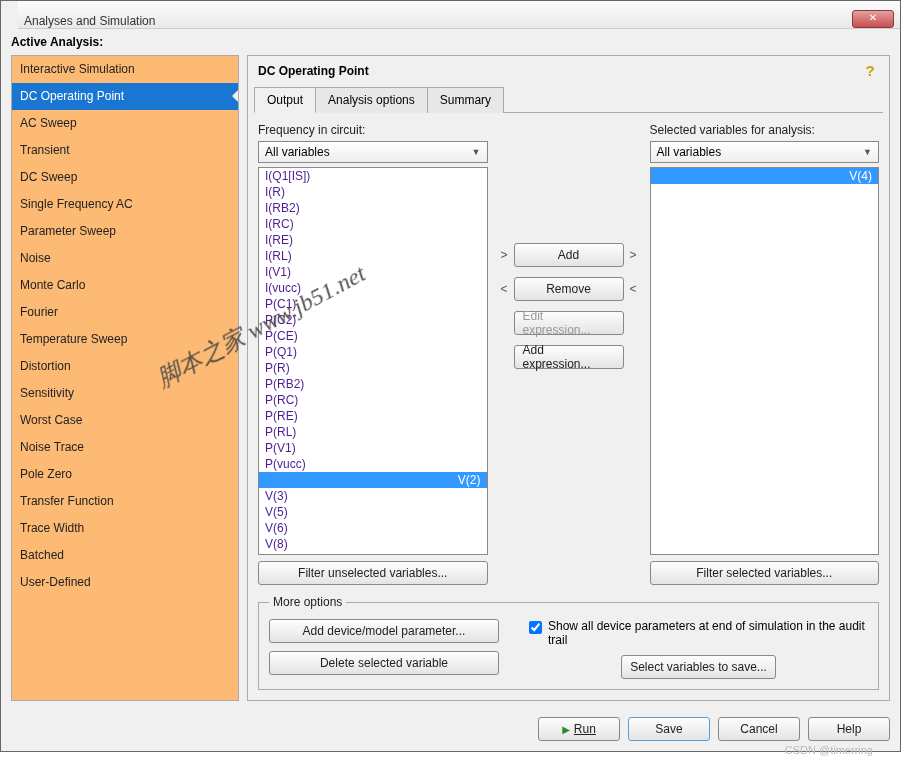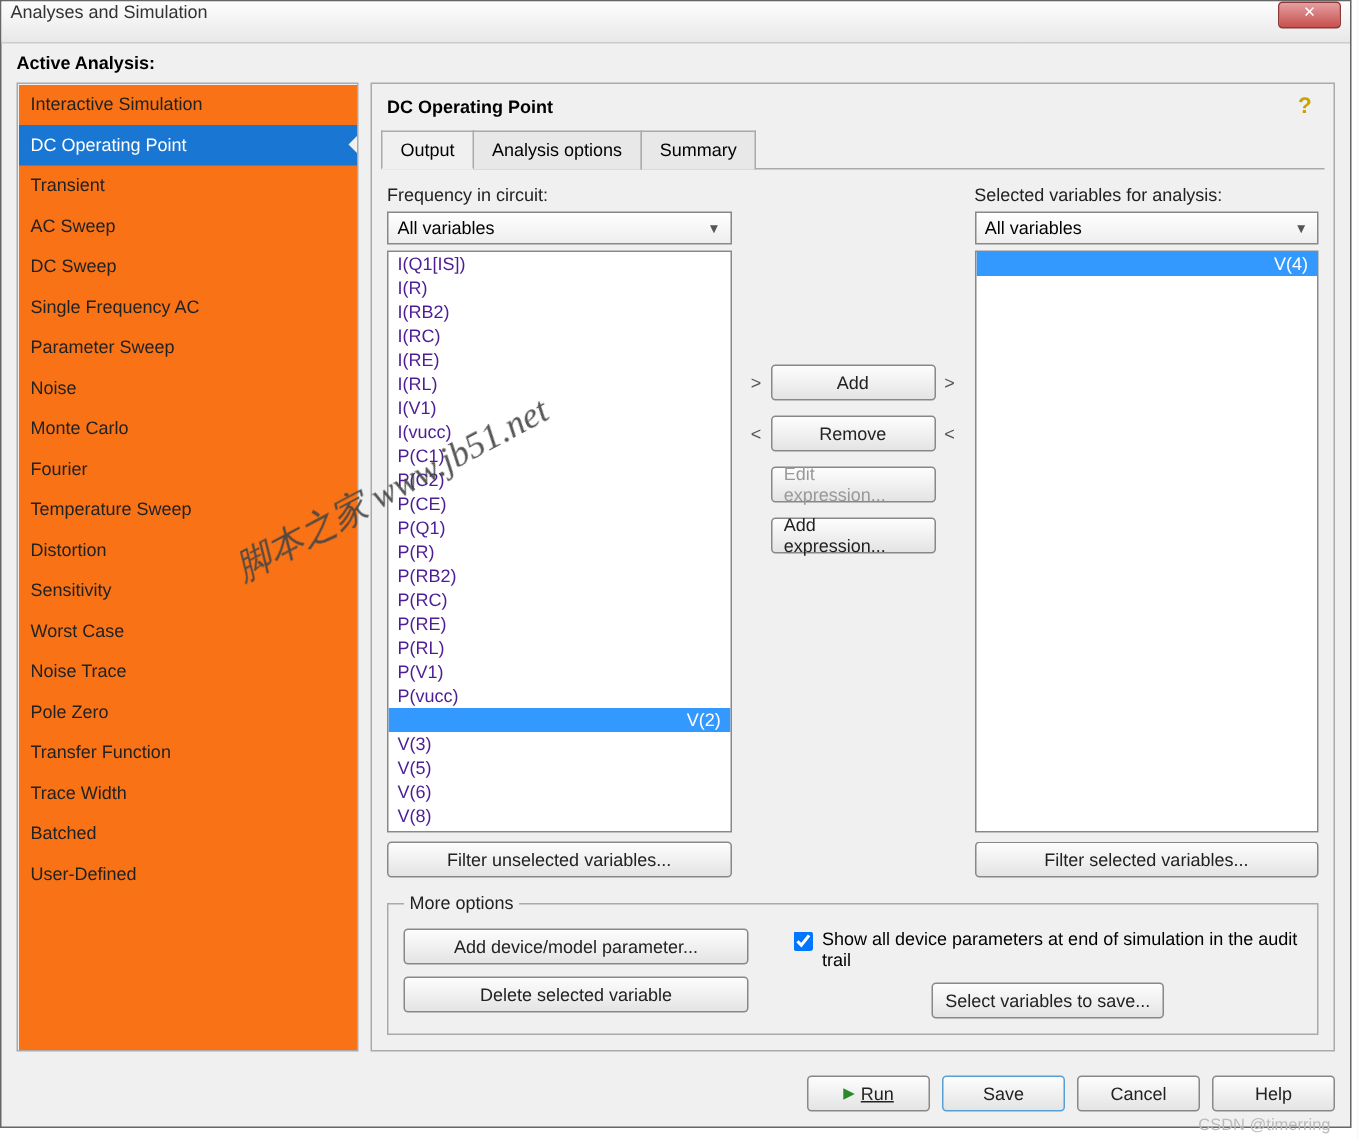--- a/index.html
+++ b/index.html
@@ -1,23 +1,23 @@
 <!DOCTYPE html>
 <html><head>
 <meta charset="utf-8">
 <style>
 * { box-sizing: border-box; margin: 0; padding: 0; font-family: "Segoe UI", Tahoma, sans-serif; font-size: 12px; }
 body { background: #fff; width: 905px; height: 760px; overflow: hidden; }
 .window { width: 901px; height: 752px; border: 1px solid #666; background: #f0f0f0; display: flex; flex-direction: column; }
-.titlebar { height: 28px; background: linear-gradient(#fdfdfd, #e8e8e8); border-bottom: 1px solid #ccc; display: flex; align-items: flex-start; padding: 0 6px; }
+.titlebar { height: 28px; background: linear-gradient(#fdfdfd, #e8e8e8); border-bottom: 1px solid #ccc; display: flex; align-items: flex-end; padding: 0 6px; margin-left: 17px; }
 .titlebar-text { flex: 1; color: #333; }
 .close-btn { width: 42px; height: 18px; background: linear-gradient(#e59f9f, #c75050); border: 1px solid #8b3a3a; border-radius: 3px; color: #fff; text-align: center; line-height: 14px; font-size: 10px; cursor: pointer; }
 .active-header { padding: 6px 10px; font-weight: bold; color: #000; }
 .content { flex: 1; display: flex; padding: 0 10px 6px 10px; gap: 8px; }
-.sidebar { width: 228px; background: #f97316; border: 1px solid #aaa; overflow-y: auto; }
+.sidebar { width: 228px; background: #fdba74; border: 1px solid #aaa; overflow-y: auto; }
 .sidebar-item { padding: 6px 8px; color: #222; cursor: pointer; border-bottom: 1px solid transparent; }
 .sidebar-item.selected { background: #1976d2; color: #fff; position: relative; }
 .sidebar-item.selected::after { content: ""; position: absolute; right: -1px; top: 50%; transform: translateY(-50%); border: 7px solid transparent; border-right-color: #f0f0f0; }
 .main { flex: 1; border: 1px solid #aaa; background: #f0f0f0; display: flex; flex-direction: column; padding: 6px; }
 .panel-title-row { display: flex; align-items: center; padding: 0 4px 6px 4px; }
 .panel-title { font-weight: bold; color: #000; flex: 1; }
 .help-icon { width: 18px; height: 18px; color: #c9a400; font-weight: bold; font-size: 15px; text-align: center; cursor: pointer; }
 .tabs { display: flex; border-bottom: 1px solid #aaa; }
 .tab { padding: 5px 12px; border: 1px solid #aaa; border-bottom: none; background: #f0f0f0; margin-right: -1px; cursor: pointer; position: relative; top: 1px; }
 .tab.active { background: #f0f0f0; border-bottom: 1px solid #f0f0f0; z-index: 1; }
@@ -42,37 +42,37 @@
 fieldset.more legend { padding: 0 4px; color: #222; }
 .more-row { display: flex; gap: 30px; align-items: flex-start; }
 .more-left { display: flex; flex-direction: column; gap: 8px; width: 230px; }
 .more-right { flex: 1; display: flex; flex-direction: column; gap: 8px; align-items: center; }
 .check-row { display: flex; align-items: flex-start; gap: 6px; }
 .check-row input { margin-top: 2px; }
 .footer { display: flex; gap: 8px; justify-content: flex-end; padding: 10px; }
 .footer .btn { width: 82px; }
 .play { color: #2a8a2a; margin-right: 4px; font-size: 10px; }
 .watermark { position: absolute; left: 145px; top: 310px; transform: rotate(-28deg); font-size: 24px; color: #444; font-style: italic; pointer-events: none; opacity: 0.9; font-family: serif; }
-.csdn { position: absolute; right: 18px; bottom: 4px; color: #bbb; font-size: 11px; }
+.csdn { position: absolute; right: 32px; bottom: 4px; color: #bbb; font-size: 11px; }
 </style>
 </head>
 <body>
 
 <div class="window">
   <div class="titlebar">
     <span class="titlebar-text">Analyses and Simulation</span>
     <div class="close-btn">✕</div>
   </div>
   <div class="active-header">Active Analysis:</div>
   <div class="content">
     <div class="sidebar" id="sidebar">
         <div class="sidebar-item">Interactive Simulation</div>
         <div class="sidebar-item selected">DC Operating Point</div>
+        <div class="sidebar-item">AC Sweep</div>
         <div class="sidebar-item">Transient</div>
-        <div class="sidebar-item">AC Sweep</div>
         <div class="sidebar-item">DC Sweep</div>
         <div class="sidebar-item">Single Frequency AC</div>
         <div class="sidebar-item">Parameter Sweep</div>
         <div class="sidebar-item">Noise</div>
         <div class="sidebar-item">Monte Carlo</div>
         <div class="sidebar-item">Fourier</div>
         <div class="sidebar-item">Temperature Sweep</div>
         <div class="sidebar-item">Distortion</div>
         <div class="sidebar-item">Sensitivity</div>
         <div class="sidebar-item">Worst Case</div>

